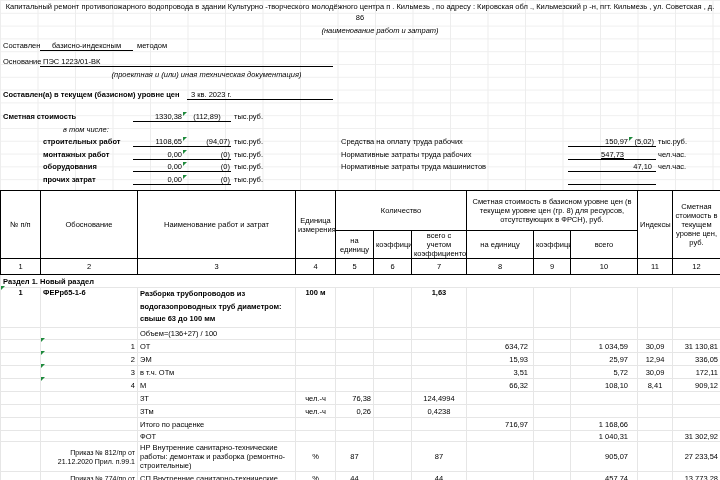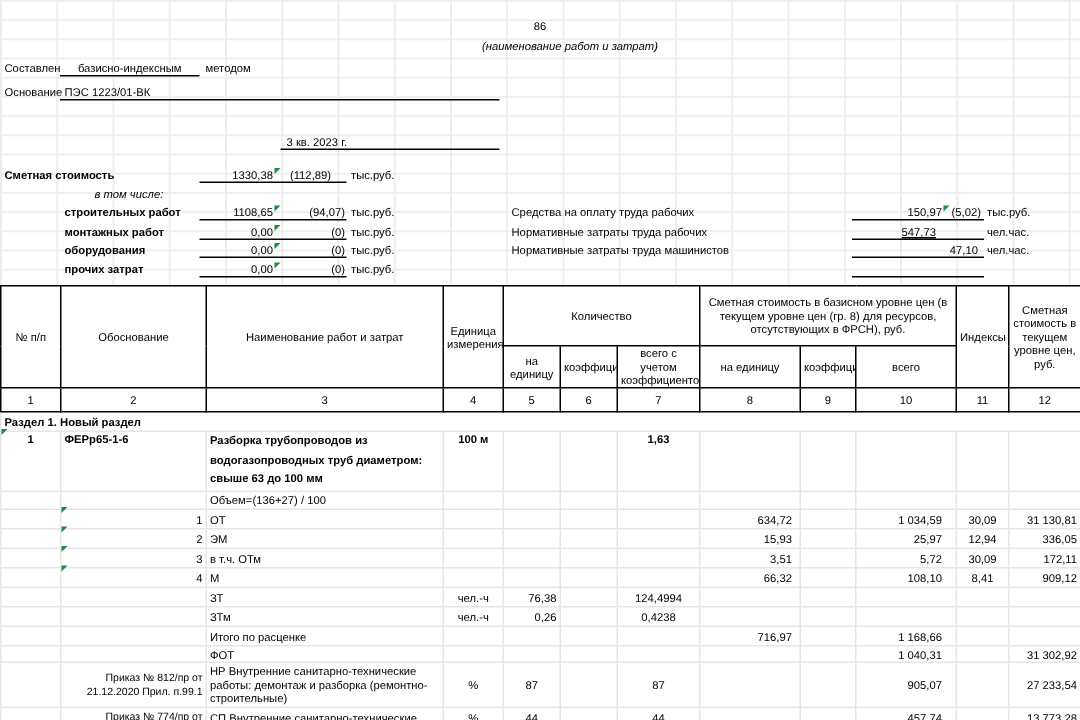--- a/index.html
+++ b/index.html
@@ -29,32 +29,35 @@
   tbody td.sm{font-size:7px;line-height:9px;}
   tbody tr.itogo td{border-top:1.6px solid #000;}
   tbody tr.itogo td.nt{border-top:1px solid #e6e6e6;}
 </style>
 </head>
 <body>
 
 <div class="screen">
   <div class="topsheet"></div>
 
+  <div class="tl ctr" style="left:0;top:2px;width:720px;">Капитальный ремонт противопожарного водопровода в здании Культурно -творческого молодёжного центра п . Кильмезь , по адресу : Кировская обл ., Кильмезский р -н, пгт. Кильмезь , ул. Советская , д.</div>
   <div class="tl ctr" style="left:0;top:13px;width:720px;">86</div>
   <div class="tl ctr i" style="left:0;top:26px;width:720px;">(наименование работ и затрат)</div>
 
   <div class="tl" style="left:3px;top:41px;">Составлен</div>
   <div class="tl ctr" style="left:40px;top:41px;width:93px;">базисно-индексным</div>
   <div class="ul" style="left:40px;top:50px;width:93px;"></div>
   <div class="tl" style="left:137px;top:41px;">методом</div>
 
   <div class="tl" style="left:3px;top:57px;">Основание</div>
   <div class="tl" style="left:43px;top:57px;">ПЭС 1223/01-ВК</div>
   <div class="ul" style="left:40px;top:66px;width:293px;"></div>
-
+  <div class="tl ctr i" style="left:40px;top:70px;width:293px;">(проектная и (или) иная техническая документация)</div>
+
+  <div class="tl b" style="left:3px;top:90px;">Составлен(а) в текущем (базисном) уровне цен</div>
   <div class="tl" style="left:191px;top:90px;">3 кв. 2023 г.</div>
   <div class="ul" style="left:187px;top:99px;width:146px;"></div>
 
   <div class="tl b" style="left:3px;top:112px;">Сметная стоимость</div>
   <div class="tl ar" style="left:133px;top:112px;width:49px;">1330,38</div>
   <div class="tl ar" style="left:184px;top:112px;width:46px;text-align:center;">(112,89)</div>
   <div class="tl" style="left:234px;top:112px;">тыс.руб.</div>
   <div class="ul" style="left:133px;top:121px;width:98px;"></div>
   <div class="flag" style="left:183px;top:112px;"></div>
 

